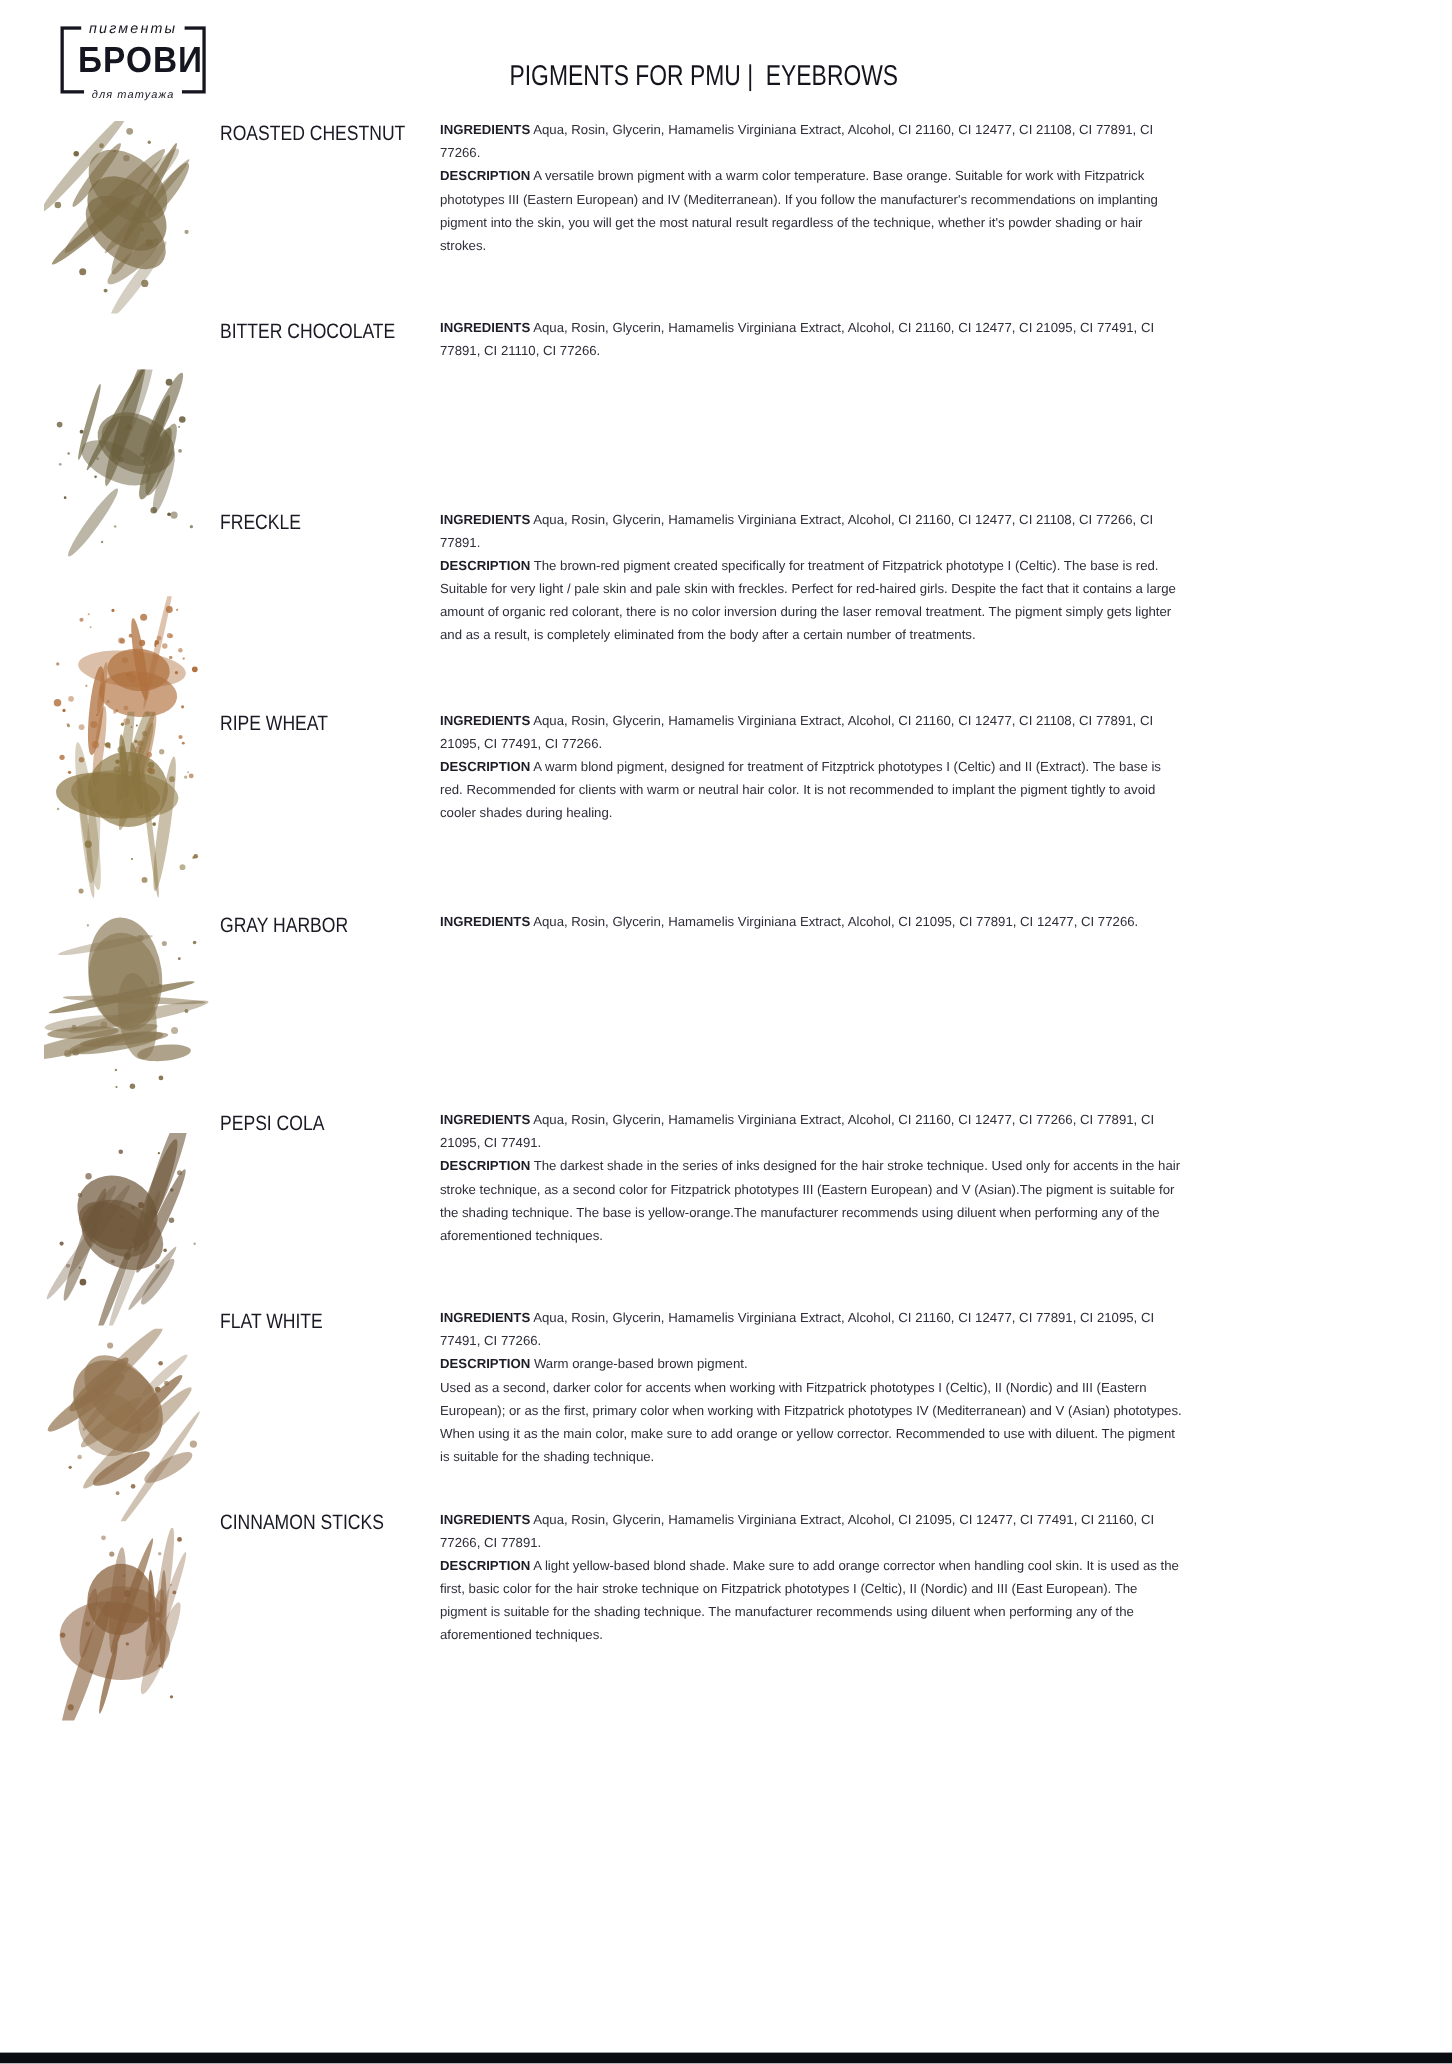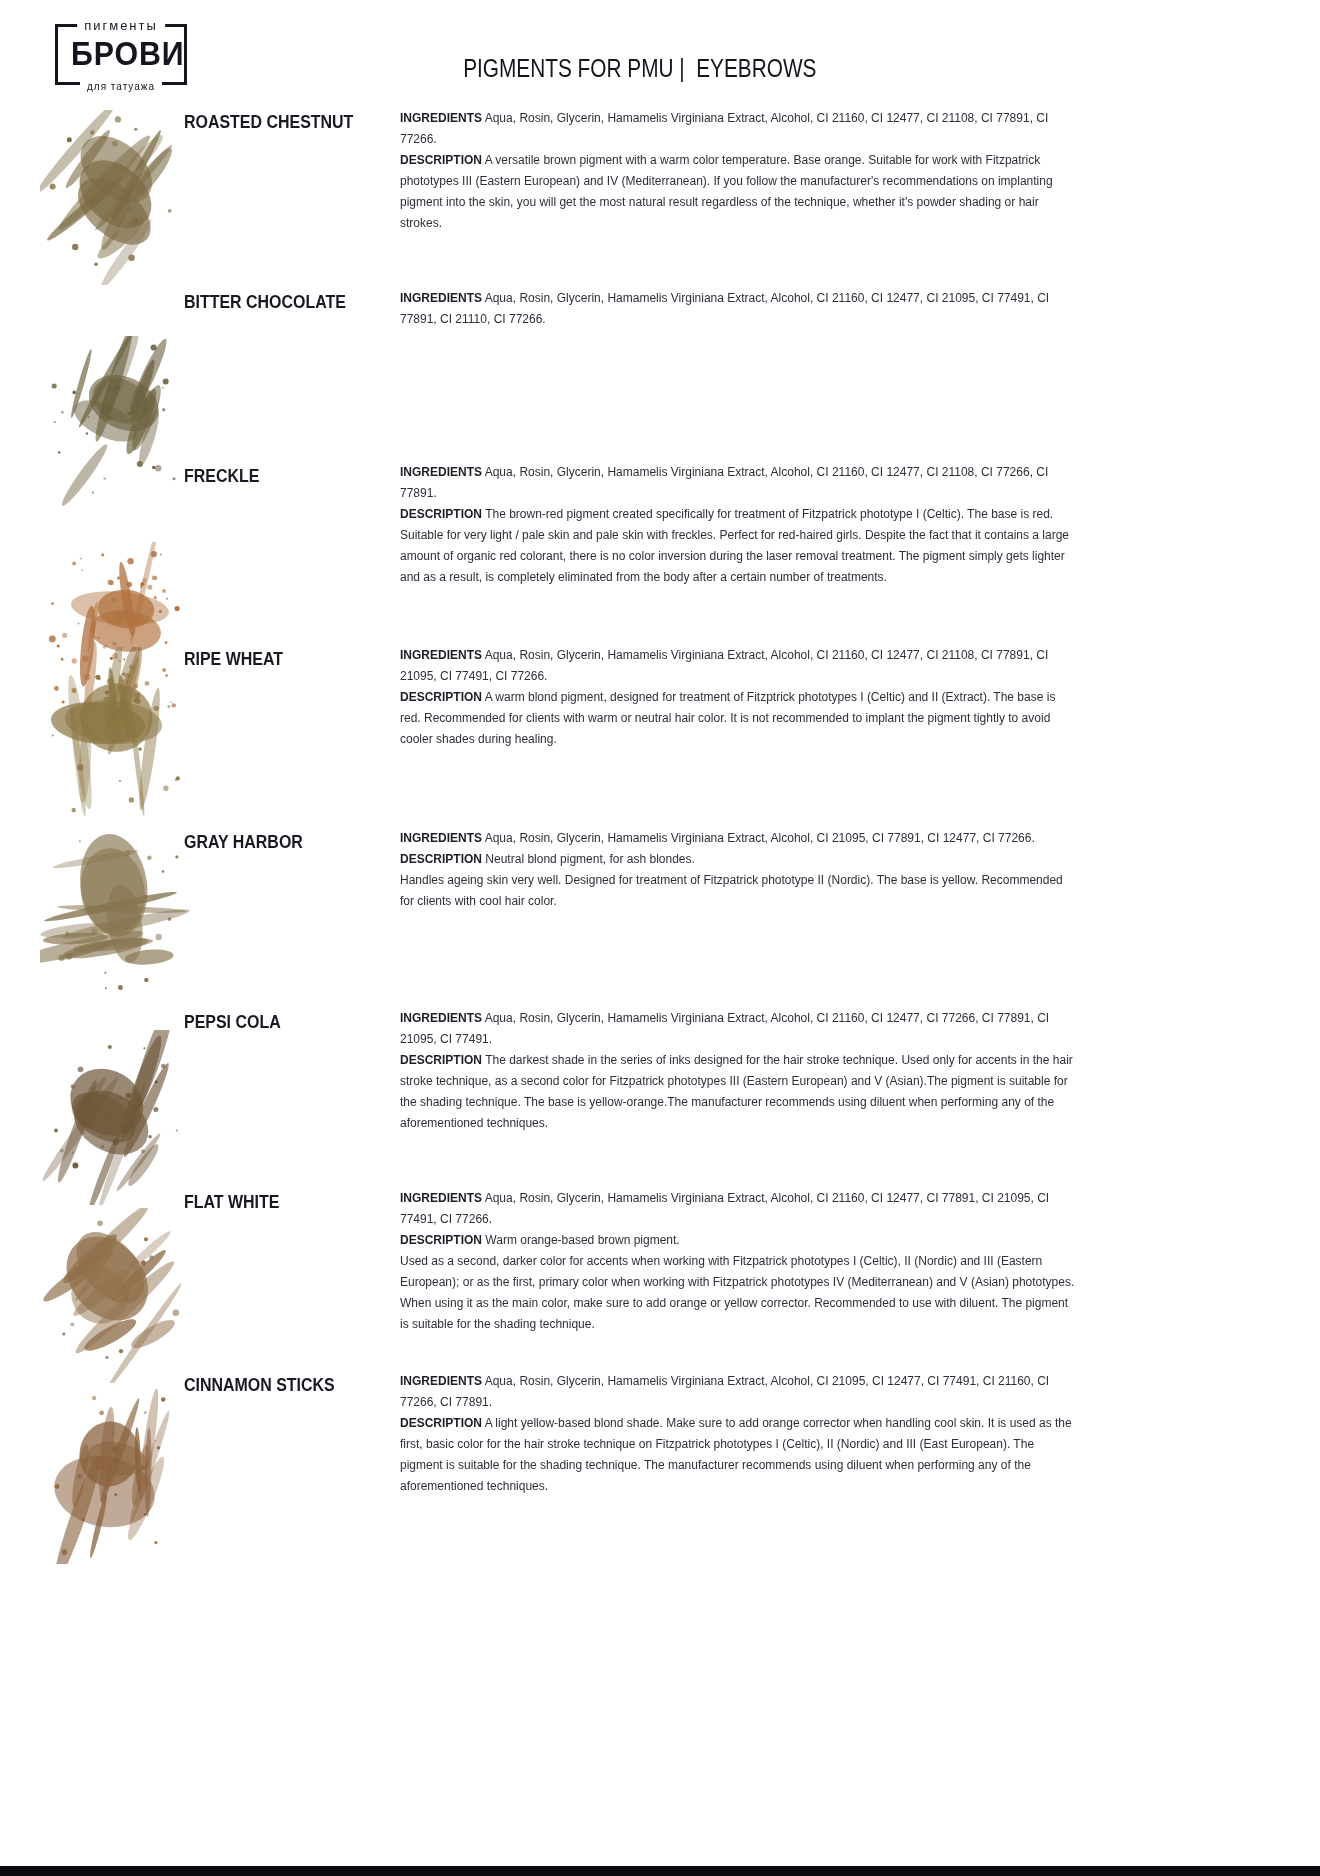--- a/index.html
+++ b/index.html
@@ -12,21 +12,21 @@
   .logo-box{
     border:3px solid #15151f;position:relative;text-align:center;
     padding:10px 8px 12px 8px;
   }
   .logo-main{
     font-size:33px;font-weight:700;color:#15151f;letter-spacing:1px;line-height:1;
     display:inline-block;transform:scaleX(0.92);transform-origin:center;
   }
   .logo-top,.logo-bottom{
     position:absolute;left:50%;transform:translateX(-50%);
-    background:#ffffff;padding:0 7px;color:#15151f;white-space:nowrap;
+    background:#ffffff;padding:0 7px;color:#15151f;white-space:nowrap;font-style:italic;
   }
   .logo-top{top:-9px;font-size:13px;letter-spacing:2px;}
   .logo-bottom{bottom:-10px;font-size:10px;letter-spacing:1px;}
   .title{
     position:absolute;left:200px;right:240px;top:38px;text-align:center;
     font-size:26px;font-weight:400;color:#14141d;white-space:pre;line-height:1;
   }
   .title-inner{display:inline-block;transform:scaleX(0.80);transform-origin:center;letter-spacing:0px;}
   
   .entries{position:absolute;left:40px;top:0;width:1040px;height:1876px;}
@@ -39,22 +39,22 @@
   .entry:nth-of-type(6){top:1008px;}
   .entry:nth-of-type(7){top:1188px;}
   .entry:nth-of-type(8){top:1371px;}
   .swatch{position:absolute;left:0;top:2px;width:150px;height:175px;}
   .entry:nth-of-type(2) .swatch{top:48px;}
   .entry:nth-of-type(3) .swatch{top:80px;}
   .entry:nth-of-type(6) .swatch{top:22px;}
   .entry:nth-of-type(7) .swatch{top:20px;}
   .entry:nth-of-type(8) .swatch{top:18px;}
   .pigment-name{
-    position:absolute;left:144px;top:4px;width:200px;margin:0;
-    font-size:19px;font-weight:700;color:#191923;line-height:1.1;white-space:nowrap;
+    position:absolute;left:160px;top:4px;width:200px;margin:0;
+    font-size:19px;font-weight:400;color:#191923;line-height:1.1;white-space:nowrap;
   }
   .pigment-name .condensed{display:inline-block;transform:scaleX(0.84);transform-origin:0 50%;}
   .entry-text{position:absolute;left:360px;top:0;width:678px;}
   .para{margin:0;font-size:12px;line-height:21px;color:#2e2e3a;}
   .para .lbl{font-weight:700;color:#1d1d28;}
   .para .val{white-space:pre-line;}
   
   .footer-bar{position:absolute;left:0;right:0;top:1866px;height:10px;background:#0b0b12;}
 </style>
 </head>
@@ -314,22 +314,20 @@
           <circle cx="54.4" cy="101.7" r="3.1" fill="#877550" opacity="0.51"></circle>
           <circle cx="65.9" cy="158.2" r="1.0" fill="#877550" opacity="0.94"></circle>
           <circle cx="80.4" cy="157.4" r="2.5" fill="#877550" opacity="0.93"></circle>
           <circle cx="27.3" cy="103.7" r="2.2" fill="#877550" opacity="0.65"></circle>
           <circle cx="65.4" cy="142.8" r="1.1" fill="#877550" opacity="0.82"></circle>
           <circle cx="118.7" cy="106.9" r="3.2" fill="#877550" opacity="0.55"></circle>
         </svg></div>
     <h2 class="pigment-name"><span class="condensed">GRAY HARBOR</span></h2>
     <div class="entry-text">
       <p class="para"><b class="lbl">INGREDIENTS</b> <span class="val">Aqua, Rosin, Glycerin, Hamamelis Virginiana Extract, Alcohol, CI 21095, CI 77891, CI 12477, CI 77266.</span></p>
-      <p class="para"><b class="lbl">DESCRIPTION</b> <span class="val">Neutral blond pigment, for ash blondes.
-Handles ageing skin very well. Designed for treatment of Fitzpatrick phototype II (Nordic). The base is yellow. Recommended for clients with cool hair color.</span></p>
     </div>
   </section>
 
   <section class="entry">
     <div class="swatch"><svg width="150" height="175" viewBox="0 0 150 175" xmlns="http://www.w3.org/2000/svg">
           <ellipse cx="63.7" cy="87.4" rx="20.9" ry="35.0" fill="#6d5639" opacity="0.64" transform="rotate(-60 63.7 87.4)"></ellipse>
           <ellipse cx="66.8" cy="72.2" rx="31.9" ry="37.9" fill="#6d5639" opacity="0.70" transform="rotate(-60 66.8 72.2)"></ellipse>
           <ellipse cx="71.1" cy="92.6" rx="28.8" ry="39.7" fill="#6d5639" opacity="0.64" transform="rotate(-60 71.1 92.6)"></ellipse>
           <ellipse cx="112.3" cy="28.7" rx="60.2" ry="8.5" fill="#6d5639" opacity="0.59" transform="rotate(-71 112.3 28.7)"></ellipse>
           <ellipse cx="103.4" cy="135.1" rx="25.2" ry="5.5" fill="#6d5639" opacity="0.45" transform="rotate(-55 103.4 135.1)"></ellipse>

